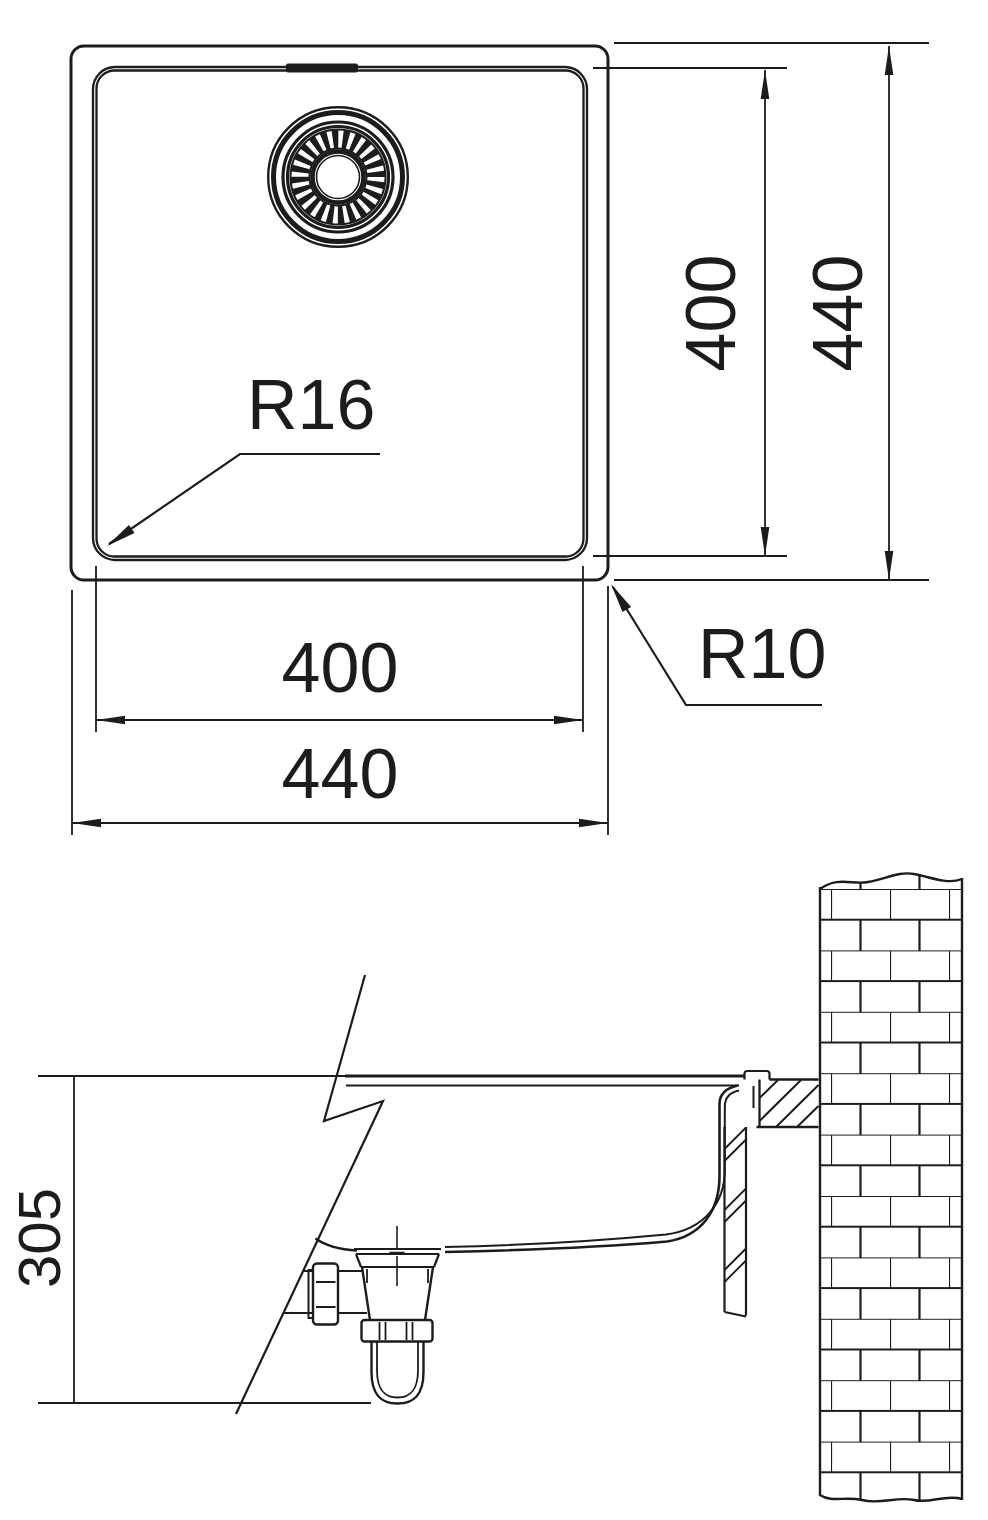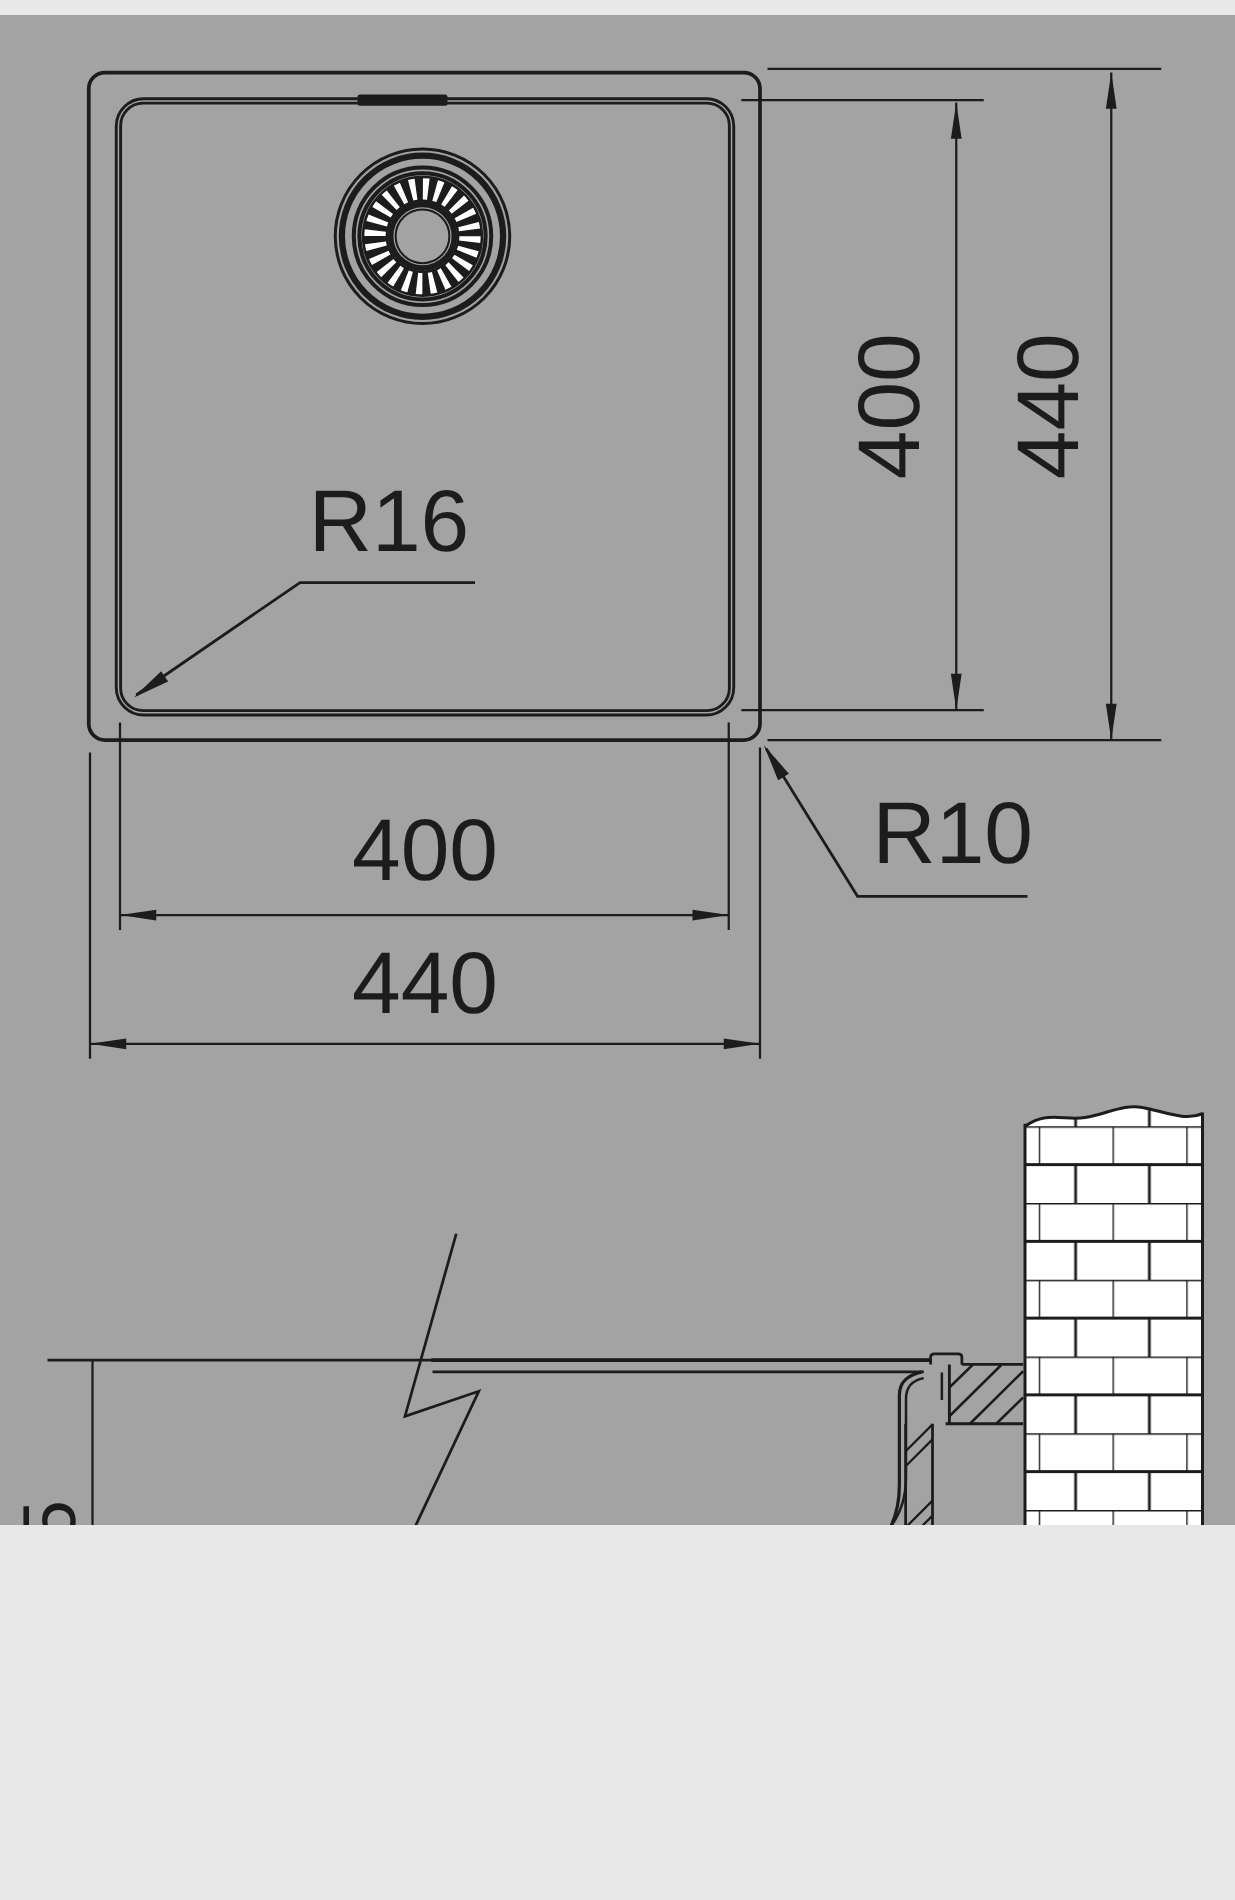--- a/index.html
+++ b/index.html
@@ -1,16 +1,16 @@
 <!DOCTYPE html>
 <html><head>
 <meta charset="utf-8">
 <style>
   html,body{margin:0;padding:0;background:#e8e8e8;}
-  .page{width:988px;height:1208px;background:#a3a3a3;position:relative;margin:12px auto;overflow:hidden;}
+  .page{width:988px;height:1520px;background:#ffffff;position:relative;margin:0 auto;overflow:hidden;}
   svg{display:block;}
   .ln{stroke:#1c1c1c;fill:none;}
   .fl{fill:#1c1c1c;stroke:none;}
   .dim-label{font-family:"Liberation Sans", sans-serif;font-size:70px;fill:#1c1c1c;}
   .dim-label-small{font-family:"Liberation Sans", sans-serif;font-size:60px;fill:#1c1c1c;}
 </style>
 </head>
 <body>
 
 <div class="page">

